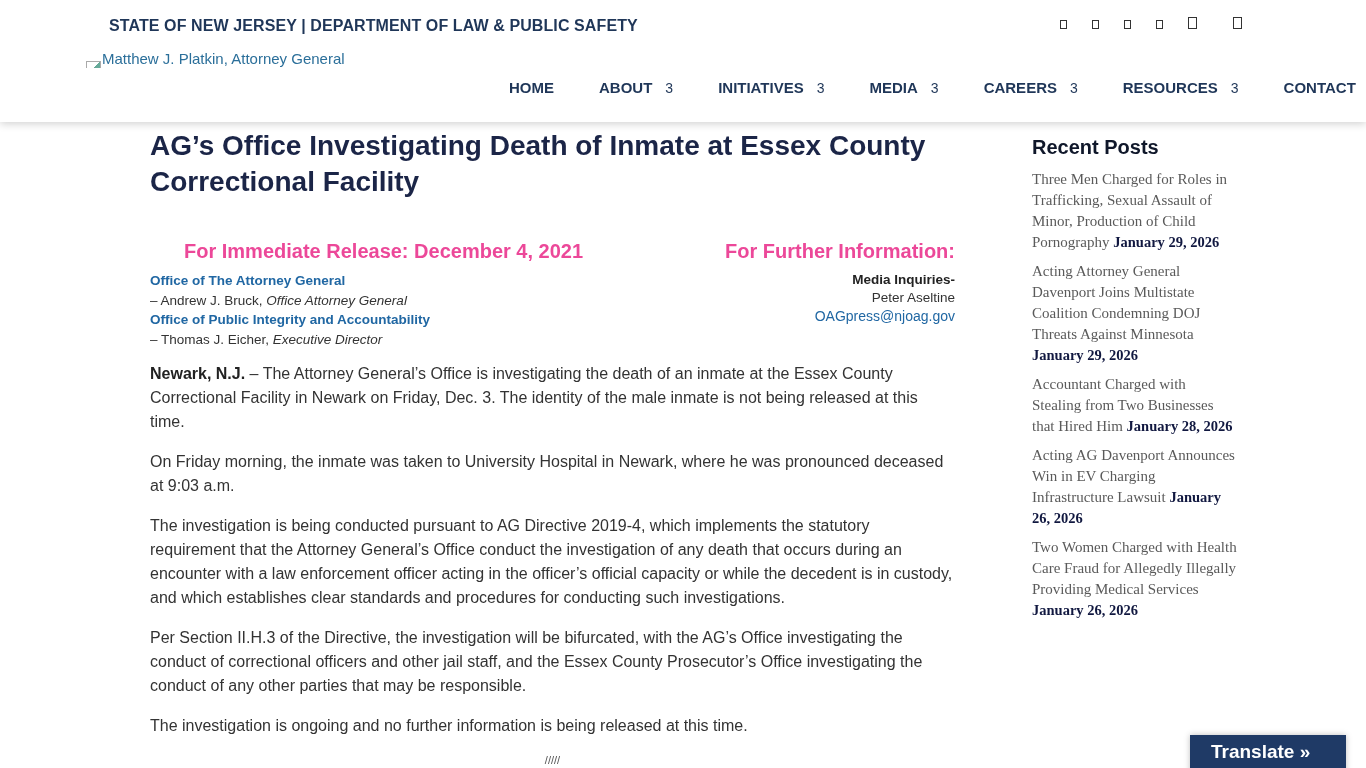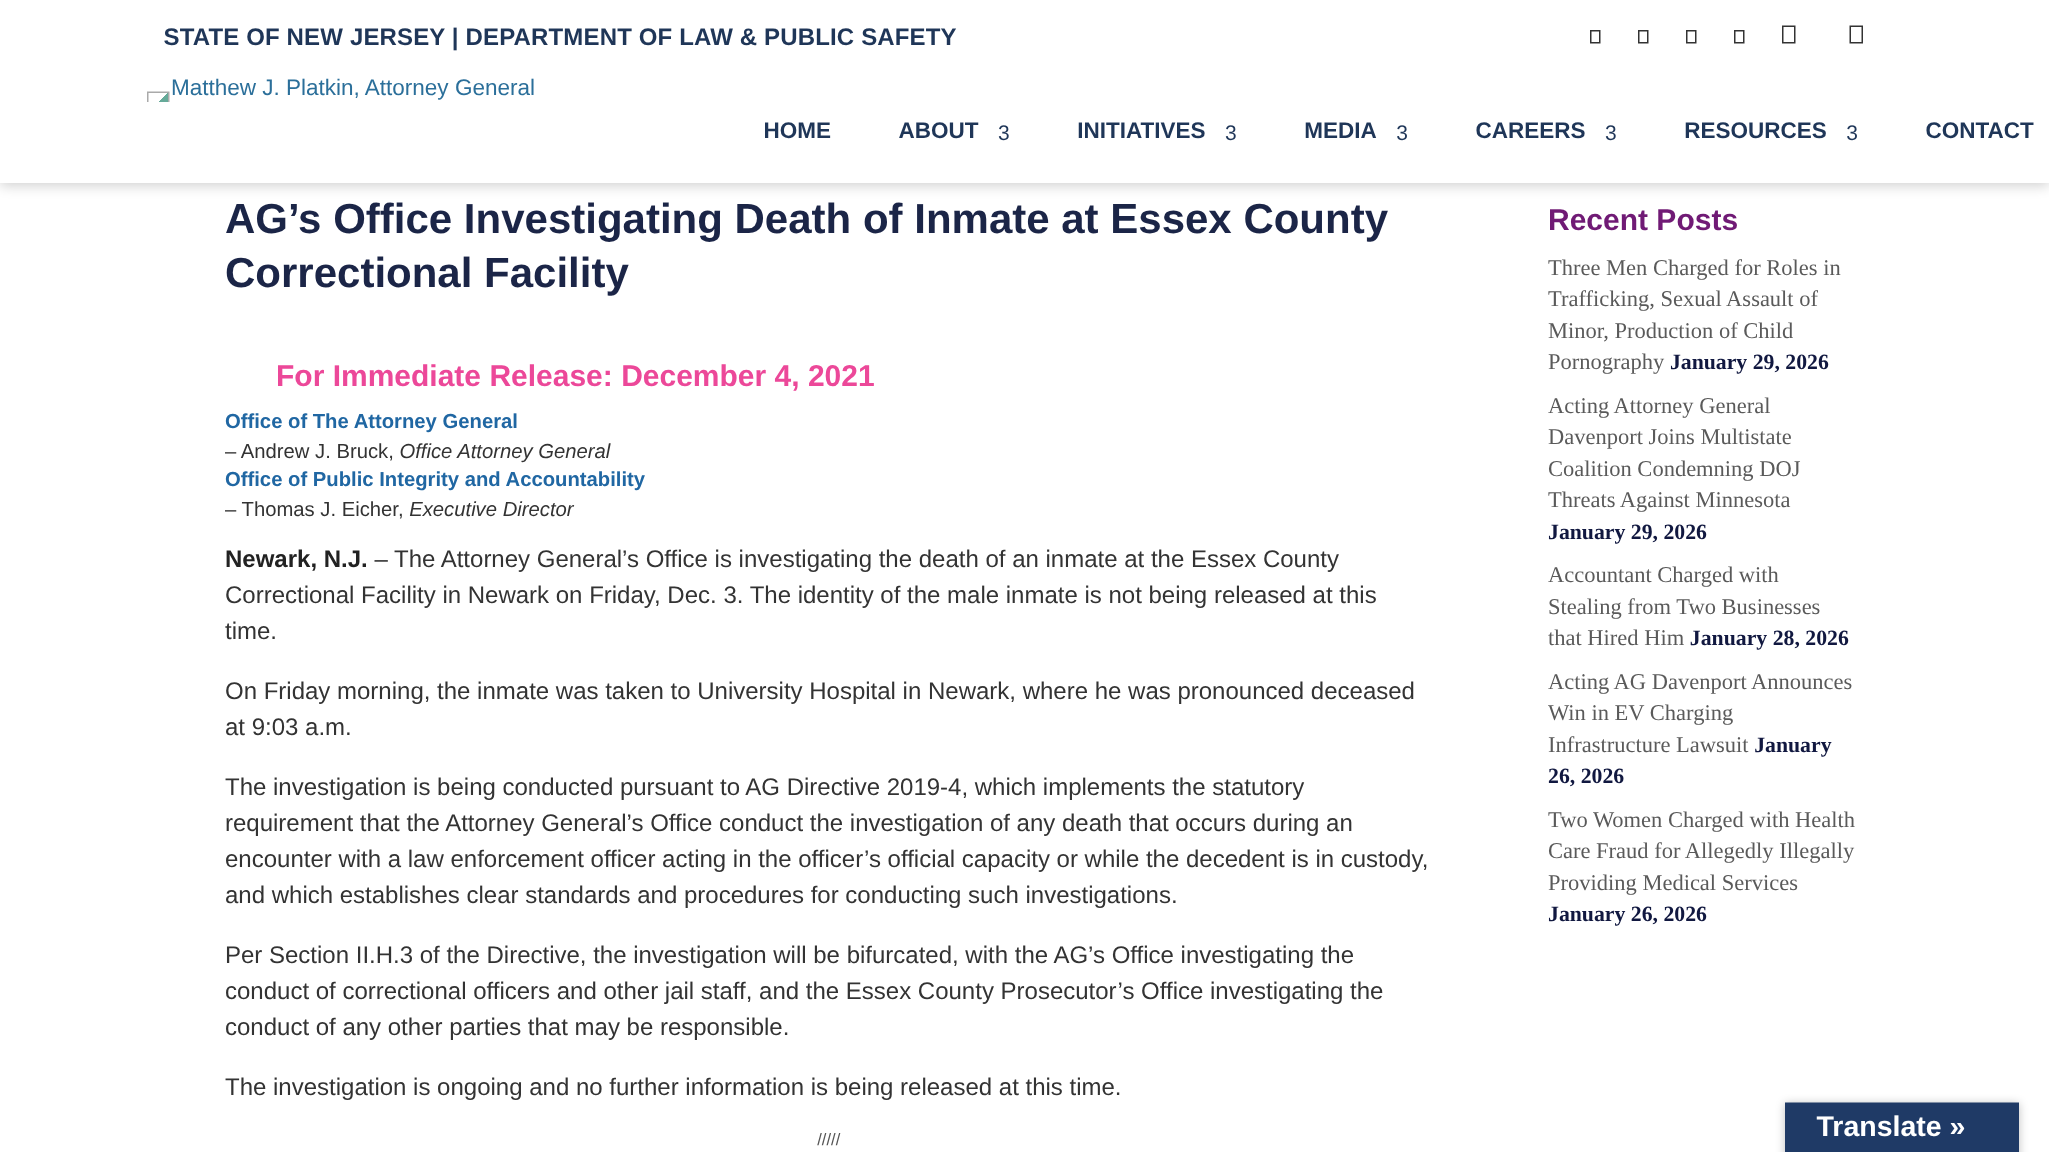--- a/index.html
+++ b/index.html
@@ -15,21 +15,21 @@
     font-size: 16px; font-weight: bold; color: #1f3658; letter-spacing: 0.1px;
   }
   .social { position: absolute; top: 16px; left: 1060px; display: flex; }
   .social span {
     display: inline-block; width: 7px; height: 9px; border: 1px solid #333;
     margin-right: 25px; margin-top: 4px;
   }
   .social span.big { width: 9px; height: 12px; margin-top: 1px; margin-right: 36px; }
 
   .logo {
-    position: absolute; left: 98px; top: 52px; font-size: 15px; color: #2b6f9a;
+    position: absolute; left: 86px; top: 52px; font-size: 15px; color: #2b6f9a;
     height: 16px; overflow: hidden; line-height: 14px; padding-left: 16px;
   }
   .logo .broken {
     position: absolute; left: 0; top: 9px; width: 15px; height: 14px;
     border: 1px solid #aaa; background: linear-gradient(135deg,#fff 50%, #6a9 50%);
   }
   .nav { position: absolute; top: 79px; left: 509px; display: flex; align-items: center; gap: 26px; }
   .nav-item {
     font-size: 15px; font-weight: bold; color: #1f3658; margin-right: 19px;
     display: flex; align-items: center; cursor: pointer;
@@ -54,21 +54,21 @@
   .media-label { font-weight: bold; font-size: 13.5px; line-height: 18px; color:#222; }
   .right .line { font-size: 13.5px; line-height: 18px; color:#333; }
   .right a { color: #2067a3; text-decoration: none; font-size: 14px; }
 
   .body p { font-size: 16px; line-height: 24px; color: #333; margin-bottom: 16px; }
   .body p b { color: #222; }
   .body { margin-top: 2px; }
   .divider { text-align: center; font-size: 11px; color: #555; margin-top: 10px; }
 
   .sidebar { position: absolute; left: 1032px; top: 136px; width: 205px; }
-  .sidebar h3 { font-size: 20px; font-weight: bold; color: #701a75; margin-bottom: 10px; }
+  .sidebar h3 { font-size: 20px; font-weight: bold; color: #0f172a; margin-bottom: 10px; }
   .post {
     font-family: "Liberation Serif", serif; font-size: 15px; line-height: 21px;
     color: #555; margin-bottom: 8px;
   }
   .post a { color: #5a5a5a; text-decoration: none; }
   .post .date { color: #111840; font-weight: bold; font-size: 14.5px; }
 
   .translate {
     position: absolute; left: 1190px; top: 735px; width: 156px; height: 40px;
     background: #1f3a66; color: #fff; font-weight: bold; font-size: 19px;
@@ -128,20 +128,26 @@
   <h1 class="title">AG’s Office Investigating Death of Inmate at Essex County Correctional Facility</h1>
 
   <div class="release">
     <div class="left">
       <div class="rel-head">For Immediate Release: December 4, 2021</div>
       <div class="office">Office of The Attorney General</div>
       <div class="person"><span>– Andrew J. Bruck, </span><i>Office Attorney General</i></div>
       <div class="office">Office of Public Integrity and Accountability</div>
       <div class="person"><span>– Thomas J. Eicher, </span><i>Executive Director</i></div>
     </div>
+    <div class="right">
+      <div class="rel-head">For Further Information:</div>
+      <div class="media-label">Media Inquiries-</div>
+      <div class="line">Peter Aseltine</div>
+      <div class="line"><a>OAGpress@njoag.gov</a></div>
+    </div>
   </div>
 
   <div class="body">
     <p><b>Newark, N.J.</b><span> – The Attorney General’s Office is investigating the death of an inmate at the Essex County Correctional Facility in Newark on Friday, Dec. 3. The identity of the male inmate is not being released at this time.</span></p>
     <p>On Friday morning, the inmate was taken to University Hospital in Newark, where he was pronounced deceased at 9:03 a.m.</p>
     <p>The investigation is being conducted pursuant to AG Directive 2019-4, which implements the statutory requirement that the Attorney General’s Office conduct the investigation of any death that occurs during an encounter with a law enforcement officer acting in the officer’s official capacity or while the decedent is in custody, and which establishes clear standards and procedures for conducting such investigations.</p>
     <p>Per Section II.H.3 of the Directive, the investigation will be bifurcated, with the AG’s Office investigating the conduct of correctional officers and other jail staff, and the Essex County Prosecutor’s Office investigating the conduct of any other parties that may be responsible.</p>
     <p>The investigation is ongoing and no further information is being released at this time.</p>
     <div class="divider">/////</div>
   </div>

